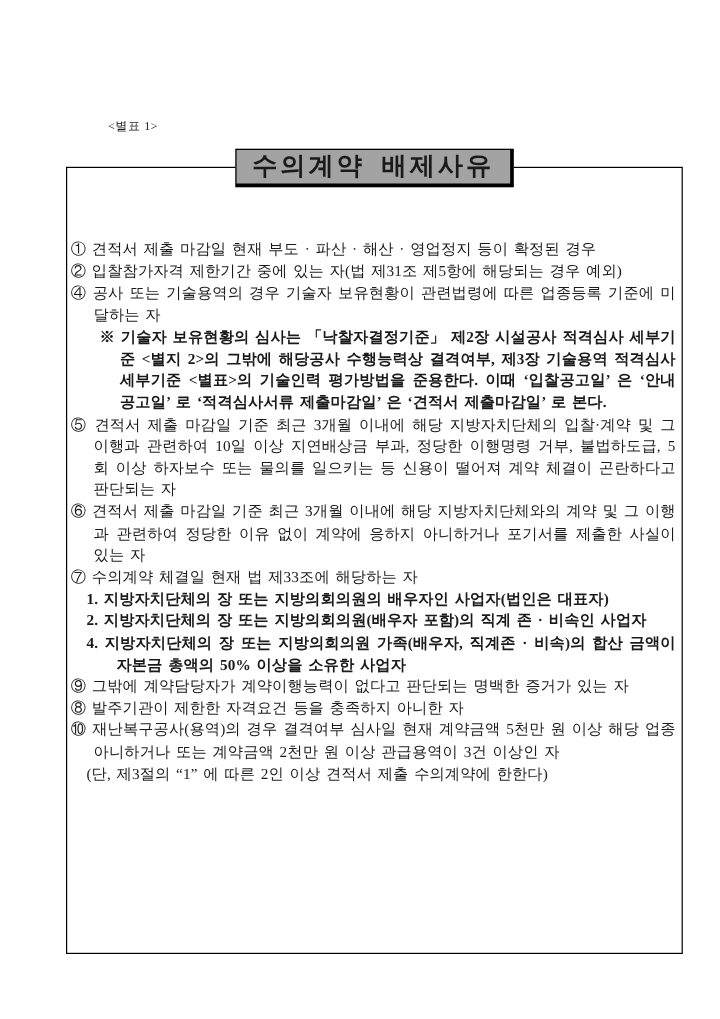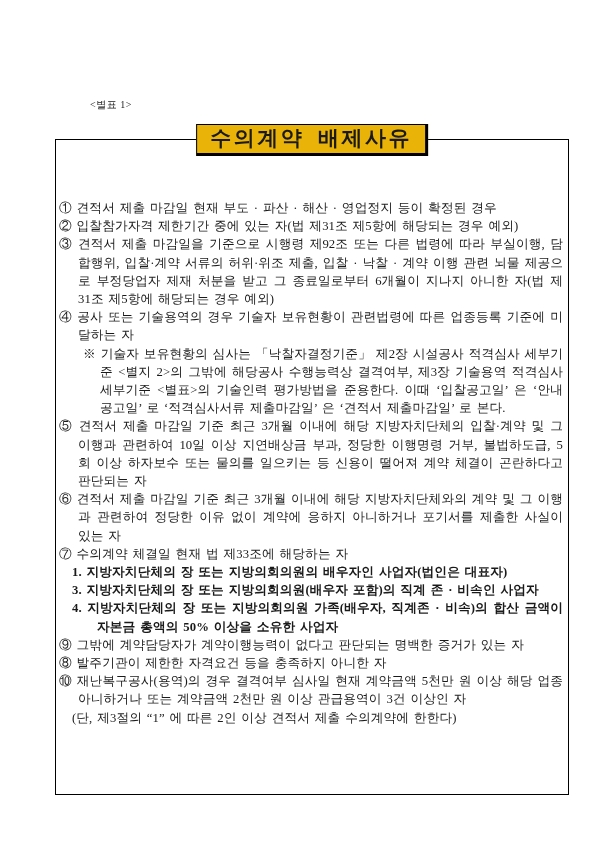--- a/index.html
+++ b/index.html
@@ -10,56 +10,55 @@
   }
   .annex-label{
     position:absolute;left:54px;top:98px;font-size:10px;letter-spacing:0.5px;margin-left:36px;
   }
   .content-box{
     position:absolute;left:55px;top:139px;width:514px;height:656px;
     border:1.6px solid #000;box-sizing:border-box;background:#fff;
   }
   .title-box{
     position:absolute;top:-16px;left:50%;transform:translateX(-50%);
-    background:#eab308;border:1.8px solid #000;border-right-width:3.5px;border-bottom-width:3.5px;
+    background:#a3a3a3;border:1.8px solid #000;border-right-width:3.5px;border-bottom-width:3.5px;
     padding:1px 13px 2px 13px;white-space:nowrap;
     font-size:21px;font-weight:bold;letter-spacing:2.5px;word-spacing:6px;line-height:25px;
   }
   .clause-list{
     position:absolute;top:15px;left:3px;right:5px;
     font-size:12.7px;line-height:18.2px;text-align:justify;
     word-spacing:1.5px;letter-spacing:0.1px;margin-top:44px;
   }
   .clause{margin:0;}
   .lv0{padding-left:19px;text-indent:-19px;}
-  .lv1{margin-left:24px;padding-left:17px;text-indent:-17px;}
+  .lv1{margin-left:24px;padding-left:17px;text-indent:-17px;font-weight:bold;}
   .lv2{margin-left:13px;padding-left:25px;text-indent:-25px;font-weight:bold;}
   .lv3{margin-left:13px;padding-left:0;text-indent:0;}
 </style>
 </head>
 <body>
 
 <div class="page" style="--ink: #1a1a1a; --paper: #ffffff;">
   <div class="annex-label">&lt;별표 1&gt;</div>
 
   <div class="content-box">
     <div class="title-box">수의계약 배제사유</div>
 
     <div class="clause-list">
 
     <div class="clause lv0">① 견적서 제출 마감일 현재 부도 · 파산 · 해산 · 영업정지 등이 확정된 경우</div>
         <div class="clause lv0">② 입찰참가자격 제한기간 중에 있는 자(법 제31조 제5항에 해당되는 경우 예외)</div>
-        <div class="clause lv0">③ 견적서 제출 마감일을 기준으로 시행령 제92조 또는 다른 법령에 따라 부실이행, 담합행위, 입찰·계약 서류의 허위·위조 제출, 입찰 · 낙찰 · 계약 이행 관련 뇌물 제공으로 부정당업자 제재 처분을 받고 그 종료일로부터 6개월이 지나지 아니한 자(법 제31조 제5항에 해당되는 경우 예외)</div>
         <div class="clause lv0">④ 공사 또는 기술용역의 경우 기술자 보유현황이 관련법령에 따른 업종등록 기준에 미달하는 자</div>
         <div class="clause lv1">※ 기술자 보유현황의 심사는 「낙찰자결정기준」 제2장 시설공사 적격심사 세부기준 &lt;별지 2&gt;의 그밖에 해당공사 수행능력상 결격여부, 제3장 기술용역 적격심사 세부기준 &lt;별표&gt;의 기술인력 평가방법을 준용한다. 이때 ‘입찰공고일’ 은 ‘안내공고일’ 로 ‘적격심사서류 제출마감일’ 은 ‘견적서 제출마감일’ 로 본다.</div>
         <div class="clause lv0">⑤ 견적서 제출 마감일 기준 최근 3개월 이내에 해당 지방자치단체의 입찰·계약 및 그 이행과 관련하여 10일 이상 지연배상금 부과, 정당한 이행명령 거부, 불법하도급, 5회 이상 하자보수 또는 물의를 일으키는 등 신용이 떨어져 계약 체결이 곤란하다고 판단되는 자</div>
         <div class="clause lv0">⑥ 견적서 제출 마감일 기준 최근 3개월 이내에 해당 지방자치단체와의 계약 및 그 이행과 관련하여 정당한 이유 없이 계약에 응하지 아니하거나 포기서를 제출한 사실이 있는 자</div>
         <div class="clause lv0">⑦ 수의계약 체결일 현재 법 제33조에 해당하는 자</div>
         <div class="clause lv2">1. 지방자치단체의 장 또는 지방의회의원의 배우자인 사업자(법인은 대표자)</div>
-        <div class="clause lv2">3. 지방자치단체의 장 또는 지방의회의원(배우자 포함)의 직계 존 · 비속인 사업자</div>
+        <div class="clause lv2">2. 지방자치단체의 장 또는 지방의회의원(배우자 포함)의 직계 존 · 비속인 사업자</div>
         <div class="clause lv2">4. 지방자치단체의 장 또는 지방의회의원 가족(배우자, 직계존 · 비속)의 합산 금액이 자본금 총액의 50% 이상을 소유한 사업자</div>
         <div class="clause lv0">⑨ 그밖에 계약담당자가 계약이행능력이 없다고 판단되는 명백한 증거가 있는 자</div>
         <div class="clause lv0">⑧ 발주기관이 제한한 자격요건 등을 충족하지 아니한 자</div>
         <div class="clause lv0">⑩ 재난복구공사(용역)의 경우 결격여부 심사일 현재 계약금액 5천만 원 이상 해당 업종 아니하거나 또는 계약금액 2천만 원 이상 관급용역이 3건 이상인 자</div>
         <div class="clause lv3">(단, 제3절의 “1” 에 따른 2인 이상 견적서 제출 수의계약에 한한다)</div>
       </div>
   </div>
 </div>
 
 </body></html>

